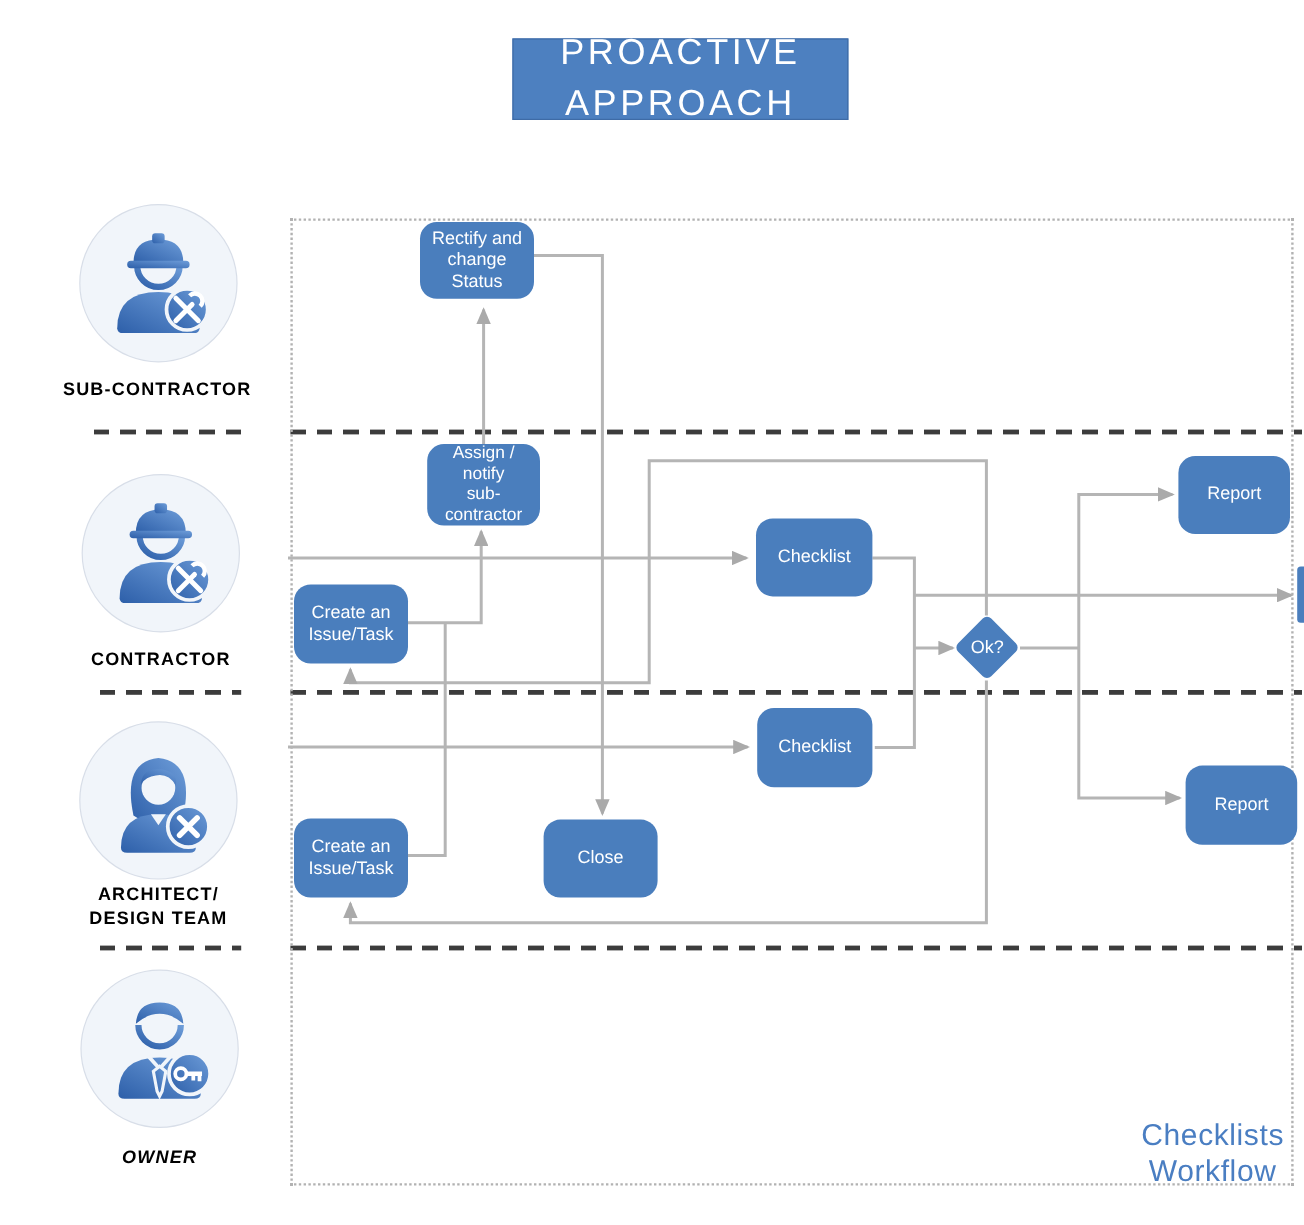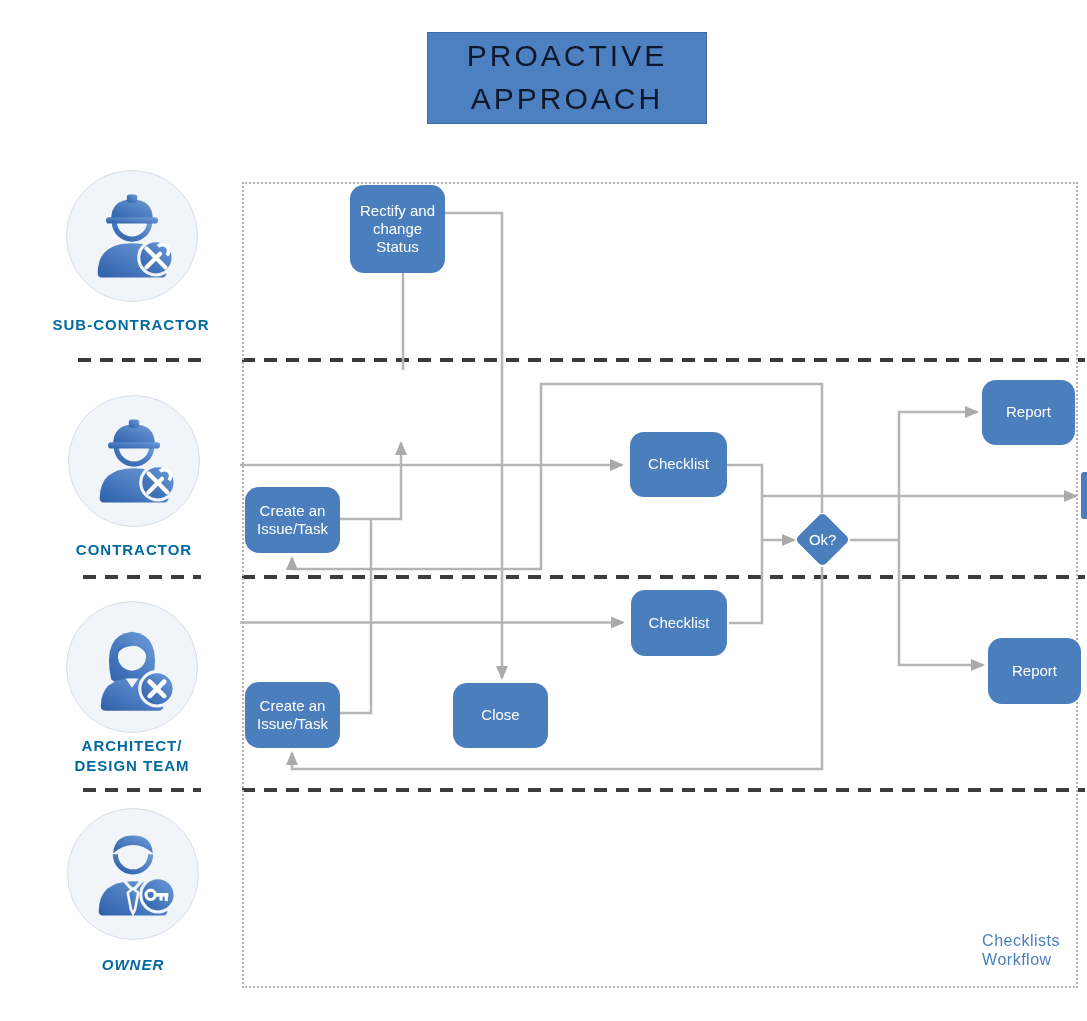--- a/index.html
+++ b/index.html
@@ -2,34 +2,34 @@
 <html><head>
 <meta charset="utf-8">
 <style>
   html,body{margin:0;padding:0;background:#ffffff;}
   .stage{
     position:relative;width:1087px;height:1021px;background:#ffffff;overflow:hidden;
     font-family:"Liberation Sans","DejaVu Sans",sans-serif;
   }
   
   .title-box{
-    position:absolute;left:427px;top:32px;width:280px;height:92px;
+    position:absolute;left:427px;top:32px;width:280px;height:68px;
     background:#4d80c0;border:1px solid #3e6ba6;box-sizing:border-box;
     display:flex;align-items:center;justify-content:center;text-align:center;
-    color:#0f172a;font-size:30px;letter-spacing:3px;line-height:1.42;white-space:pre-line;
+    color:#ffffff;font-size:30px;letter-spacing:3px;line-height:1.42;white-space:pre-line;
   }
   
   .avatar{
     position:absolute;width:132px;height:132px;border-radius:50%;
     background:#f1f5fa;border:1.5px solid #d8dee8;box-sizing:border-box;
     display:flex;align-items:center;justify-content:center;
   }
   .avatar svg{width:104px;height:104px;}
   .lane-label{
-    position:absolute;width:210px;text-align:center;color:#0369a1;
+    position:absolute;width:210px;text-align:center;color:#000000;
     font-size:15px;font-weight:600;letter-spacing:1px;line-height:1.35;white-space:pre-line;
   }
   
   .lane-div{
     position:absolute;height:4px;
     background:repeating-linear-gradient(90deg,#3c3c3c 0 13px,transparent 13px 22px);
   }
   
   .flow-border{
     position:absolute;left:242px;top:182px;width:836px;height:806px;
@@ -47,22 +47,22 @@
     transform:rotate(45deg);border-radius:5px;
     display:flex;align-items:center;justify-content:center;
   }
   .diamond span{transform:rotate(-45deg);color:#fff;font-size:15px;}
   .cutoff-node{
     position:absolute;left:1081px;top:472px;width:6px;height:47px;
     background:#4a7ebd;border-radius:3px 0 0 3px;
   }
   
   .caption{
-    position:absolute;right:27px;top:932px;text-align:left;color:#4a7ec2;
-    font-size:16px;line-height:1.18;white-space:pre-line;letter-spacing:0.5px;
+    position:absolute;right:17px;top:932px;text-align:center;color:#4a7ec2;
+    font-size:25px;line-height:1.18;white-space:pre-line;letter-spacing:0.5px;
   }
 </style>
 </head>
 <body>
 
 <div class="stage">
 
   <div class="title-box">PROACTIVE
 APPROACH</div>
 
@@ -162,23 +162,27 @@
       <path d="M762 496 L1076 496" marker-end="url(#arr)"></path>
       <path d="M762 540 L794 540" marker-end="url(#arr)"></path>
       <path d="M850 540 L899 540"></path>
       <path d="M899 540 L899 412 L977 412" marker-end="url(#arr)"></path>
       <path d="M899 540 L899 665 L983 665" marker-end="url(#arr)"></path>
       <path d="M822 513 L822 384 L541 384 L541 569 L292 569 L292 558" marker-end="url(#arr)"></path>
       <path d="M822 567 L822 769 L292 769 L292 753" marker-end="url(#arr)"></path>
     </g>
   </svg>
 
-  <div class="node" style="left:350px;top:185px;width:95px;height:88px;">Rectify and
+  <div class="node" style="left:350px;top:185px;width:95px;height:64px;">Rectify and
 change
 Status</div>
+  <div class="node" style="left:356px;top:370px;width:94px;height:68px;font-size:14.5px;line-height:1.16;">Assign /
+notify
+sub-
+contractor</div>
   <div class="node" style="left:245px;top:487px;width:95px;height:66px;">Create an
 Issue/Task</div>
   <div class="node" style="left:630px;top:432px;width:97px;height:65px;">Checklist</div>
   <div class="node" style="left:631px;top:590px;width:96px;height:66px;">Checklist</div>
   <div class="node" style="left:245px;top:682px;width:95px;height:66px;">Create an
 Issue/Task</div>
   <div class="node" style="left:453px;top:683px;width:95px;height:65px;text-align:center;">Close</div>
   <div class="node" style="left:982px;top:380px;width:93px;height:65px;">Report</div>
   <div class="node" style="left:988px;top:638px;width:93px;height:66px;">Report</div>
 

